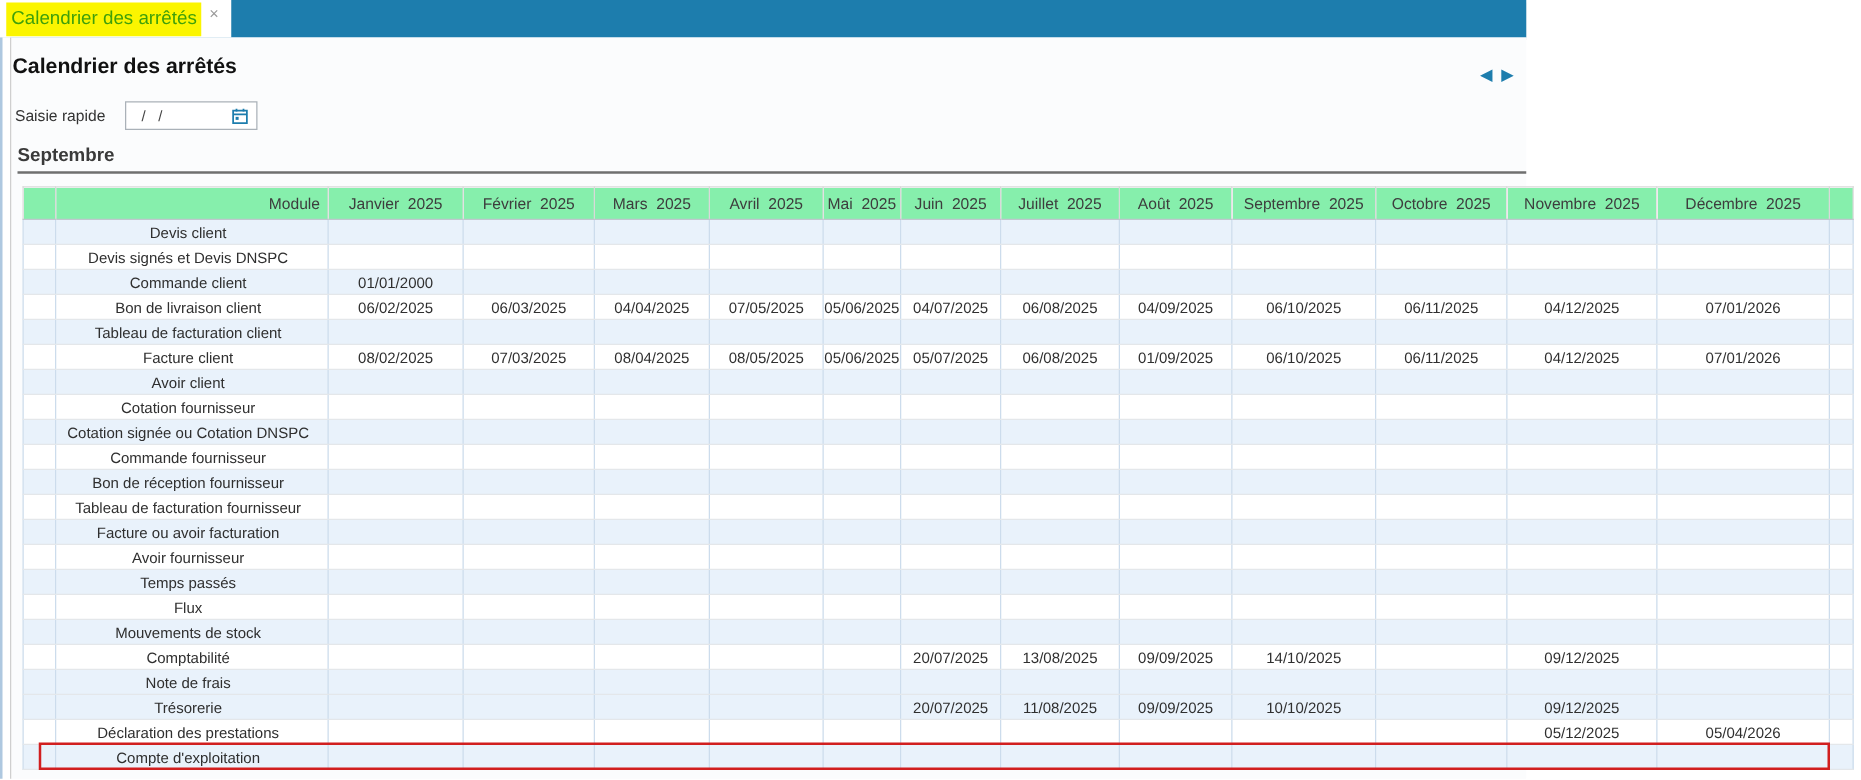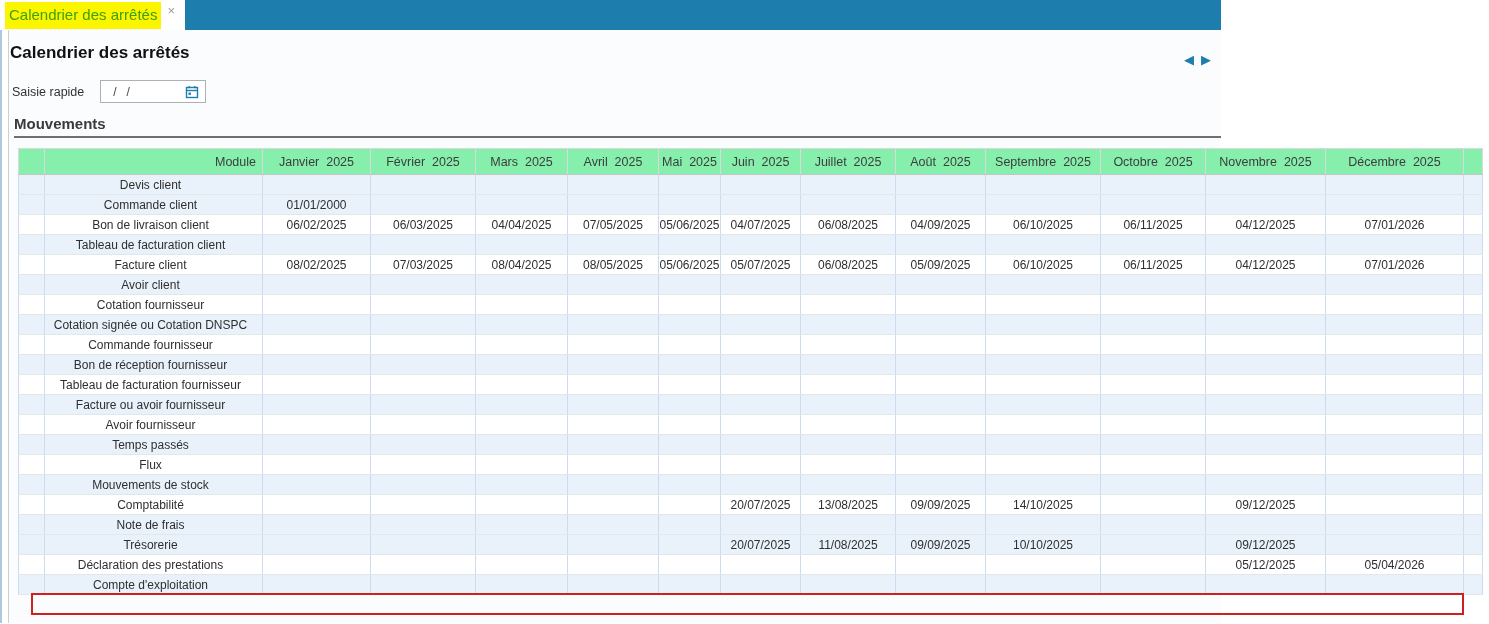--- a/index.html
+++ b/index.html
@@ -82,21 +82,21 @@
             <rect x="1.5" y="2.5" width="11" height="10" fill="none" stroke="#1d7dad" stroke-width="1.4"></rect>
             <line x1="1.5" y1="5.5" x2="12.5" y2="5.5" stroke="#1d7dad" stroke-width="1.4"></line>
             <line x1="4.2" y1="1" x2="4.2" y2="3.2" stroke="#1d7dad" stroke-width="1.4"></line>
             <line x1="9.8" y1="1" x2="9.8" y2="3.2" stroke="#1d7dad" stroke-width="1.4"></line>
             <rect x="3.5" y="7.5" width="2.4" height="2.4" fill="#1d7dad"></rect>
           </svg>
         </span>
       </div>
     </div>
 
-    <div class="section-title">Mouvements</div>
+    <div class="section-title">Septembre</div>
 
     <div class="table-wrap">
       <table id="cal-table">
         <colgroup id="cal-cols">
             <col style="width: 26px;">
             <col style="width: 218px;">
             <col style="width: 108px;">
             <col style="width: 105px;">
             <col style="width: 92px;">
             <col style="width: 91px;">
@@ -140,20 +140,37 @@
               <td class="date"></td>
               <td class="date"></td>
               <td class="date"></td>
               <td class="date"></td>
               <td class="date"></td>
               <td class="date"></td>
               <td class="date"></td>
               <td class="date"></td>
               <td></td>
             </tr>
+            <tr>
+              <td></td>
+              <td class="module">Devis signés et Devis DNSPC</td>
+              <td class="date"></td>
+              <td class="date"></td>
+              <td class="date"></td>
+              <td class="date"></td>
+              <td class="date"></td>
+              <td class="date"></td>
+              <td class="date"></td>
+              <td class="date"></td>
+              <td class="date"></td>
+              <td class="date"></td>
+              <td class="date"></td>
+              <td class="date"></td>
+              <td></td>
+            </tr>
             <tr class="alt">
               <td></td>
               <td class="module">Commande client</td>
               <td class="date">01/01/2000</td>
               <td class="date"></td>
               <td class="date"></td>
               <td class="date"></td>
               <td class="date"></td>
               <td class="date"></td>
               <td class="date"></td>
@@ -201,21 +218,21 @@
             <tr>
               <td></td>
               <td class="module">Facture client</td>
               <td class="date">08/02/2025</td>
               <td class="date">07/03/2025</td>
               <td class="date">08/04/2025</td>
               <td class="date">08/05/2025</td>
               <td class="date">05/06/2025</td>
               <td class="date">05/07/2025</td>
               <td class="date">06/08/2025</td>
-              <td class="date">05/09/2025</td>
+              <td class="date">01/09/2025</td>
               <td class="date">06/10/2025</td>
               <td class="date">06/11/2025</td>
               <td class="date">04/12/2025</td>
               <td class="date">07/01/2026</td>
               <td></td>
             </tr>
             <tr class="alt">
               <td></td>
               <td class="module">Avoir client</td>
               <td class="date"></td>
@@ -312,21 +329,21 @@
               <td class="date"></td>
               <td class="date"></td>
               <td class="date"></td>
               <td class="date"></td>
               <td class="date"></td>
               <td class="date"></td>
               <td></td>
             </tr>
             <tr class="alt">
               <td></td>
-              <td class="module">Facture ou avoir fournisseur</td>
+              <td class="module">Facture ou avoir facturation</td>
               <td class="date"></td>
               <td class="date"></td>
               <td class="date"></td>
               <td class="date"></td>
               <td class="date"></td>
               <td class="date"></td>
               <td class="date"></td>
               <td class="date"></td>
               <td class="date"></td>
               <td class="date"></td>

